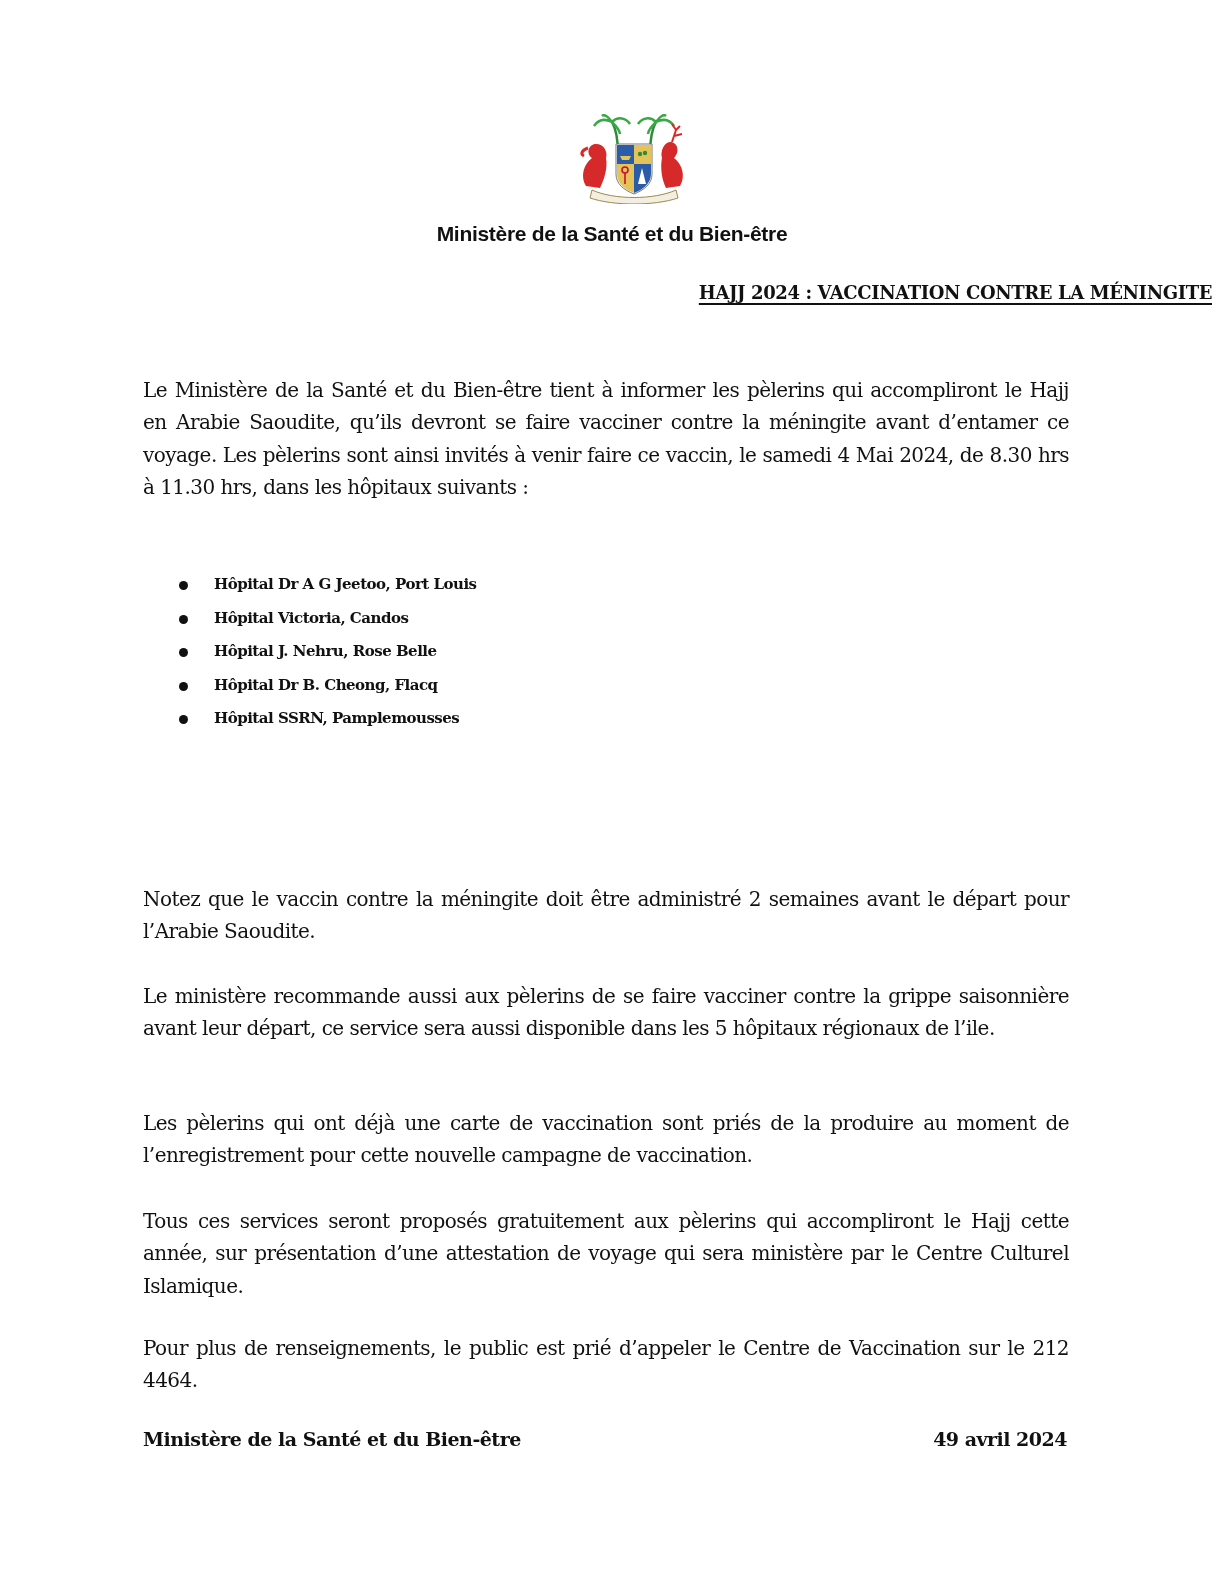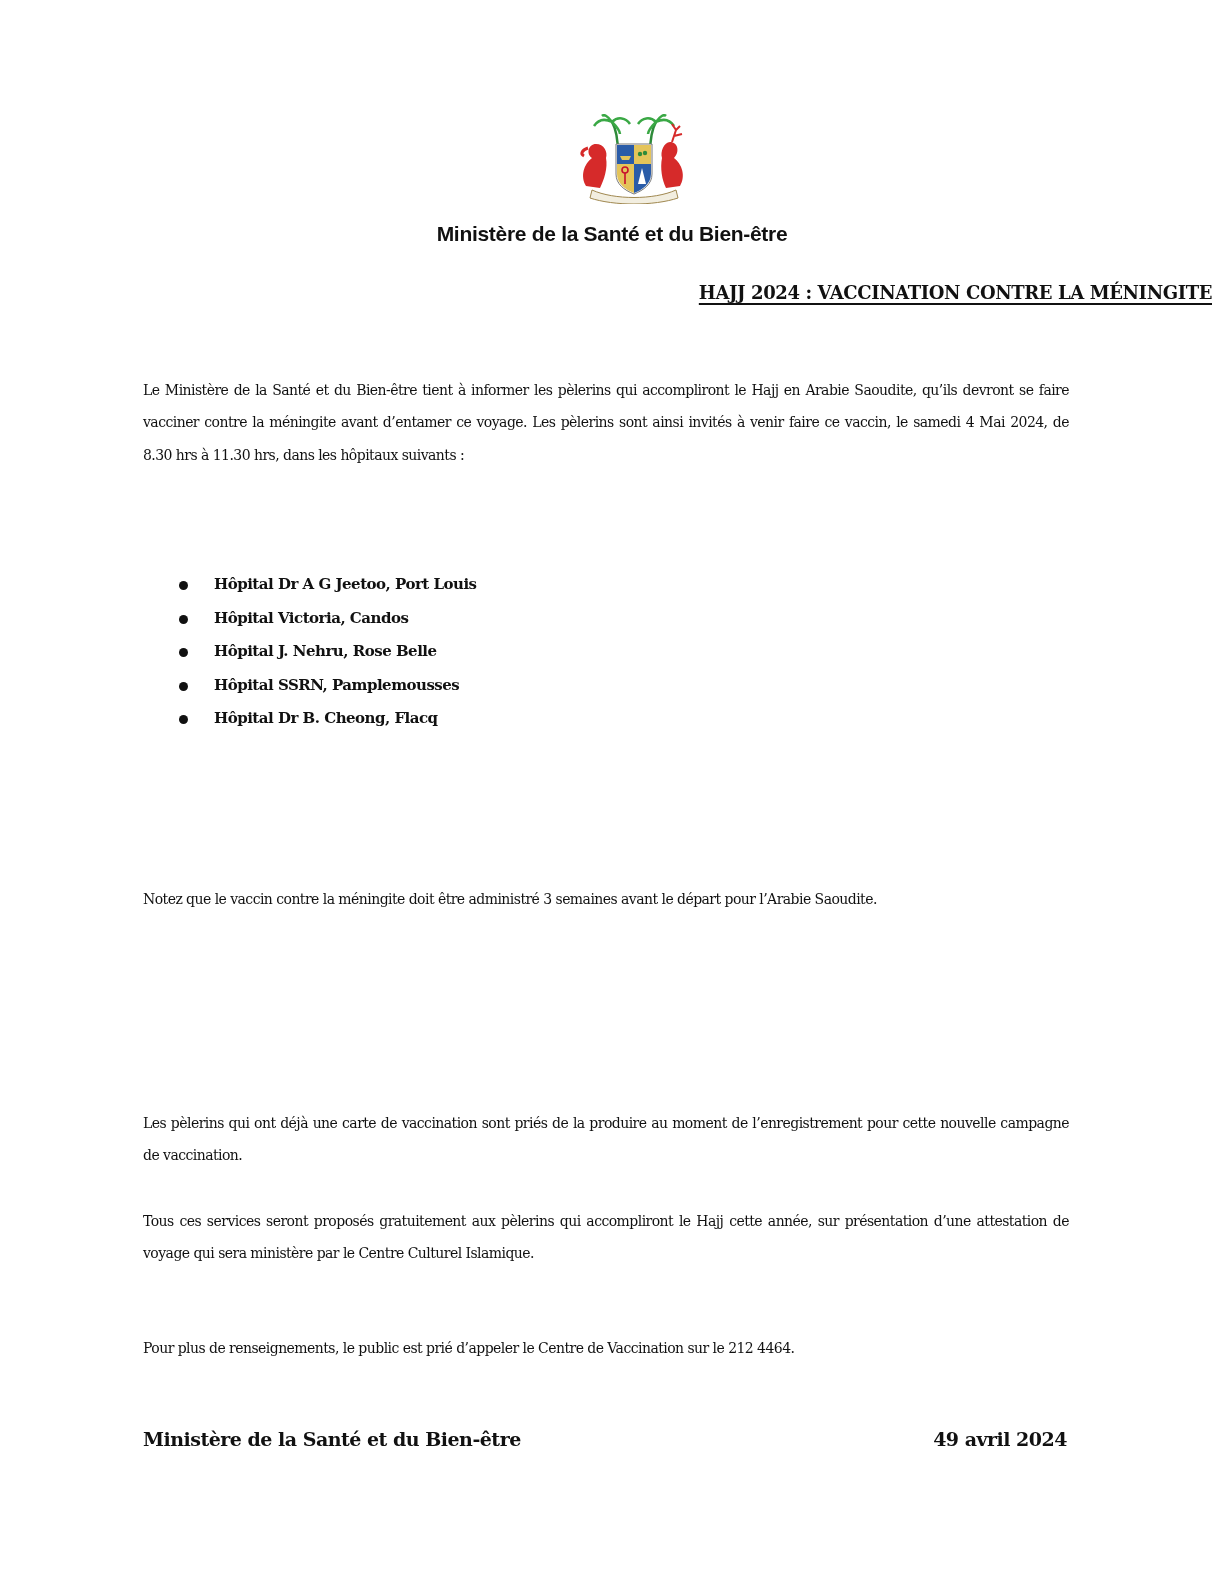--- a/index.html
+++ b/index.html
@@ -16,21 +16,21 @@
       letter-spacing: -0.3px;
     }
     .title {
       position: absolute; left: 0; width: 1212px; top: 282px; text-align: right;
       font-family: "DejaVu Serif", serif; font-weight: bold; font-size: 18px;
       text-decoration: underline; text-underline-offset: 4px; text-decoration-thickness: 2px;
       letter-spacing: -0.4px;
     }
     .body-text {
       position: absolute; left: 143px; width: 926px;
-      font-family: "DejaVu Serif", serif; font-size: 14px; line-height: 32.4px;
+      font-family: "DejaVu Serif", serif; font-size: 20px; line-height: 32.4px;
       text-align: justify; text-align-last: left; letter-spacing: -0.55px; word-spacing: 0px;
     }
     .p1 { top: 374px; }
     .hospital-list {
       position: absolute; left: 174px; top: 568px; margin: 0; padding: 0; list-style: none;
       font-family: "DejaVu Serif", serif; font-weight: bold; font-size: 15px; line-height: 33.6px;
       letter-spacing: -0.5px;
     }
     .hospital-list li { position: relative; padding-left: 40px; white-space: nowrap; }
     .hospital-list li .bullet {
@@ -86,25 +86,26 @@
   <div class="ministry-header">Ministère de la Santé et du Bien-être</div>
 
   <div class="title">HAJJ 2024 : VACCINATION CONTRE LA MÉNINGITE</div>
 
   <p class="body-text p1" style="margin:0">Le Ministère de la Santé et du Bien-être tient à informer les pèlerins qui accompliront le Hajj en Arabie Saoudite, qu’ils devront se faire vacciner contre la méningite avant d’entamer ce voyage. Les pèlerins sont ainsi invités à venir faire ce vaccin, le samedi 4 Mai 2024, de 8.30 hrs à 11.30 hrs, dans les hôpitaux suivants :</p>
 
   <ul class="hospital-list">
     <li><span class="bullet"></span><span>Hôpital Dr A G Jeetoo, Port Louis</span></li>
     <li><span class="bullet"></span><span>Hôpital Victoria, Candos</span></li>
     <li><span class="bullet"></span><span>Hôpital J. Nehru, Rose Belle</span></li>
+    <li><span class="bullet"></span><span>Hôpital Dr B. Cheong, Flacq</span></li>
     <li><span class="bullet"></span><span>Hôpital SSRN, Pamplemousses</span></li>
-    <li><span class="bullet"></span><span>Hôpital Dr B. Cheong, Flacq</span></li>
   </ul>
 
-  <p class="body-text p3" style="margin:0">Notez que le vaccin contre la méningite doit être administré 3 semaines avant le départ pour l’Arabie Saoudite.</p>
+  <p class="body-text p3" style="margin:0">Notez que le vaccin contre la méningite doit être administré 2 semaines avant le départ pour l’Arabie Saoudite.</p>
+  <p class="body-text p4" style="margin:0">Le ministère recommande aussi aux pèlerins de se faire vacciner contre la grippe saisonnière avant leur départ, ce service sera aussi disponible dans les 5 hôpitaux régionaux de l’ile.</p>
   <p class="body-text p5" style="margin:0">Les pèlerins qui ont déjà une carte de vaccination sont priés de la produire au moment de l’enregistrement pour cette nouvelle campagne de vaccination.</p>
   <p class="body-text p6" style="margin:0">Tous ces services seront proposés gratuitement aux pèlerins qui accompliront le Hajj cette année, sur présentation d’une attestation de voyage qui sera ministère par le Centre Culturel Islamique.</p>
   <p class="body-text p7" style="margin:0">Pour plus de renseignements, le public est prié d’appeler le Centre de Vaccination sur le 212 4464.</p>
 
   <div class="footer">
     <span>Ministère de la Santé et du Bien-être</span>
     <span>49 avril 2024</span>
   </div>
 </div>
 

